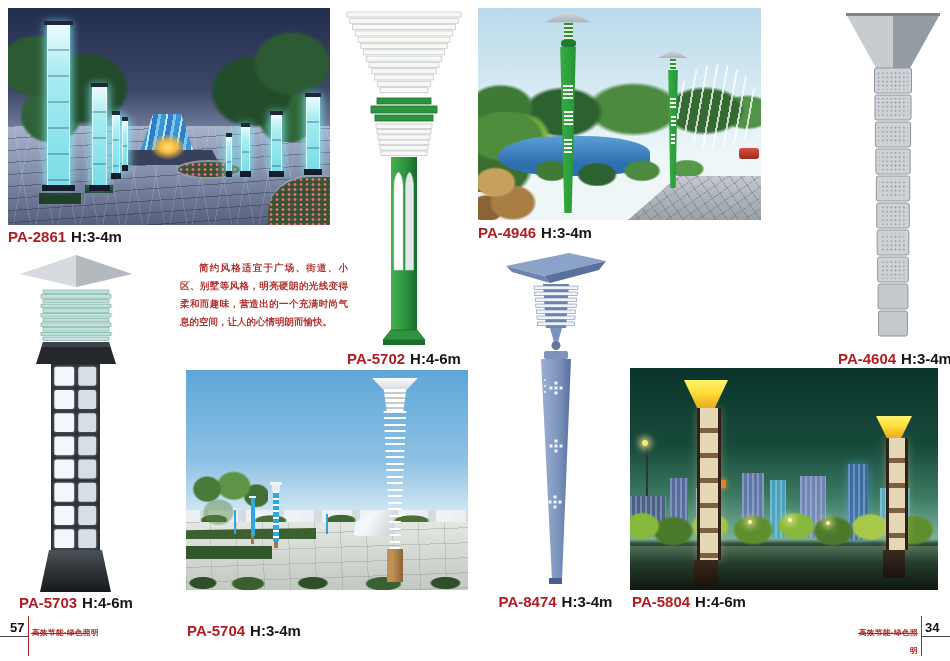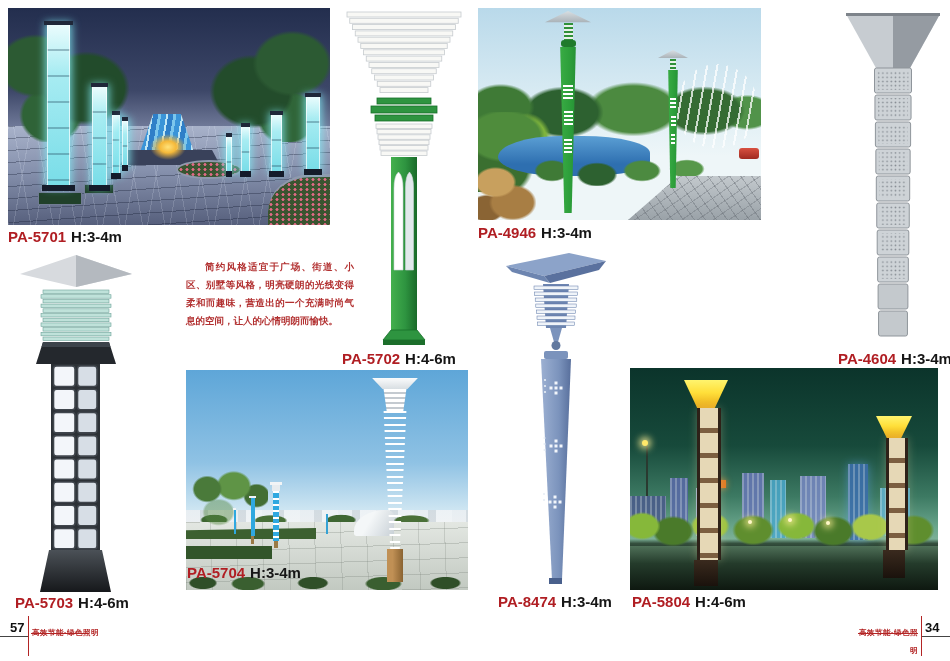--- a/index.html
+++ b/index.html
@@ -6,21 +6,21 @@
   .page{position:relative;width:950px;height:661px;background:#fff;overflow:hidden;
         font-family:"Liberation Sans","DejaVu Sans",sans-serif;}
   .abs{position:absolute;}
   .photo{position:absolute;overflow:hidden;background:#888;}
   .photo *{position:absolute;}
 
   
   .plabel{position:absolute;font-size:15px;font-weight:bold;white-space:nowrap;}
   .plabel .pid{color:#b01e23;}
   .plabel .ph{color:#161616;margin-left:5px;font-weight:bold;}
-  .ctr{}
+  .ctr{text-align:center;}
 
   
   .desc{position:absolute;color:#b23030;font-size:9.5px;font-weight:bold;line-height:18px;
         text-align:justify;text-indent:2em;}
 
   
   .specs{position:absolute;font-size:8.5px;line-height:10.2px;color:#222;}
   .specs .st{color:#cc2020;font-weight:bold;}
 
   
@@ -113,21 +113,21 @@
     <div class="np" style="left:39px;top:16px;width:21px;height:160px;"></div>
     <div class="np" style="left:84px;top:78px;width:13px;height:98px;"></div>
     <div class="np" style="left:104px;top:106px;width:6px;height:58px;"></div>
     <div class="np" style="left:114px;top:112px;width:4px;height:44px;"></div>
     <div class="np" style="left:218px;top:128px;width:4px;height:34px;"></div>
     <div class="np" style="left:233px;top:118px;width:7px;height:44px;"></div>
     <div class="np" style="left:263px;top:106px;width:9px;height:56px;"></div>
     <div class="np" style="left:298px;top:88px;width:12px;height:72px;"></div>
   </div>
   <div class="plabel" style="left:8px;top:228px;">
-    <span class="pid">PA-5701</span><span class="ph">H:3-4m</span>
+    <span class="pid">PA-2861</span><span class="ph">H:3-4m</span>
   </div>
 
   <div class="abs" style="left:342px;top:8px;width:124px;height:340px;">
     <svg viewBox="0 0 124 340" width="124" height="340">
       <defs>
         <linearGradient id="gr5702" x1="0" y1="0" x2="1" y2="0">
           <stop offset="0" stop-color="#44b04e"></stop>
             <stop offset=".55" stop-color="#2e9440"></stop>
             <stop offset="1" stop-color="#1a6a29"></stop>
         </linearGradient>
@@ -306,21 +306,21 @@
             <rect x="62.5" y="278.4" width="19.5" height="20.5" rx="3" fill="#d7dee6"></rect>
         </g>
       </g>
       <polygon points="34,300 87,300 96,342 25,342" fill="url(#gr5703b)"></polygon>
     </svg>
   </div>
   <div class="plabel ctr" style="left:15px;top:594px;width:122px;">
     <span class="pid">PA-5703</span><span class="ph">H:4-6m</span>
   </div>
 
-  <div class="desc" style="left:186px;top:259px;width:168px;height:82px;font-family:Liberation Mono, monospace;">简约风格适宜于广场、街道、小区、别墅等风格，明亮硬朗的光线变得柔和而趣味，营造出的一个充满时尚气息的空间，让人的心情明朗而愉快。</div>
+  <div class="desc" style="left:180px;top:259px;width:168px;height:82px;">简约风格适宜于广场、街道、小区、别墅等风格，明亮硬朗的光线变得柔和而趣味，营造出的一个充满时尚气息的空间，让人的心情明朗而愉快。</div>
 
   <div class="photo p5704" style="left:186px;top:370px;width:282px;height:220px;">
     <div style="left:0;top:140px;width:282px;height:12px;opacity:.8;background:
         repeating-linear-gradient(90deg,#eef0f2 0 14px,#d4d9dd 14px 22px,#f4f5f6 22px 38px);"></div>
     <div style="left:0;top:144px;width:282px;height:12px;background:
         radial-gradient(ellipse 20px 8px at 10% 50%, #3e6632 0 60%, transparent 70%),
         radial-gradient(ellipse 24px 8px at 30% 55%, #486f38 0 60%, transparent 70%),
         radial-gradient(ellipse 22px 8px at 55% 50%, #3e6632 0 60%, transparent 70%),
         radial-gradient(ellipse 26px 8px at 80% 55%, #4a7038 0 60%, transparent 70%);"></div>
     <div class="plaza" style="left:0;top:152px;width:282px;height:68px;"></div>
@@ -363,21 +363,21 @@
     <div style="left:178px;top:8px;width:62px;height:204px;">
       <div style="left:5px;top:0;width:52px;height:11px;clip-path:polygon(6% 0,94% 0,74% 100%,26% 100%);background:linear-gradient(180deg,#fafbfc,#d8dee2);"></div>
       <div style="left:18px;top:11px;width:26px;height:22px;clip-path:polygon(6% 0,94% 0,82% 100%,18% 100%);
            background:repeating-linear-gradient(180deg,#ffffff 0 3px,#c4cad0 3px 5px);"></div>
       <div style="left:16px;top:33px;width:30px;height:138px;clip-path:polygon(12% 0,88% 0,66% 100%,34% 100%);">
         <div class="bpole rungs" style="left:0;top:0;width:30px;height:138px;"></div>
       </div>
       <div style="left:23px;top:171px;width:16px;height:33px;background:linear-gradient(90deg,#c09055 0 35%,#8a6332 100%);"></div>
     </div>
   </div>
-  <div class="plabel" style="left:187px;top:564px;">
+  <div class="plabel" style="left:187px;top:622px;">
     <span class="pid">PA-5704</span><span class="ph">H:3-4m</span>
   </div>
 
   <div class="abs" style="left:498px;top:250px;width:115px;height:335px;">
     <svg viewBox="0 0 115 335" width="115" height="335">
       <defs>
         <linearGradient id="gr5803" x1="0" y1="0" x2="1" y2="0">
           <stop offset="0" stop-color="#9cb0d2"></stop>
             <stop offset=".6" stop-color="#7b93bc"></stop>
             <stop offset="1" stop-color="#586f9c"></stop>

